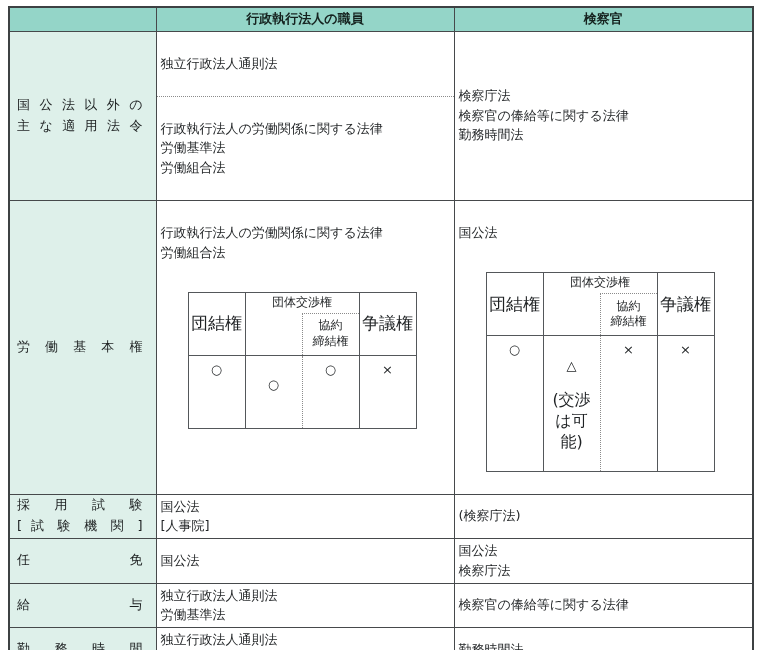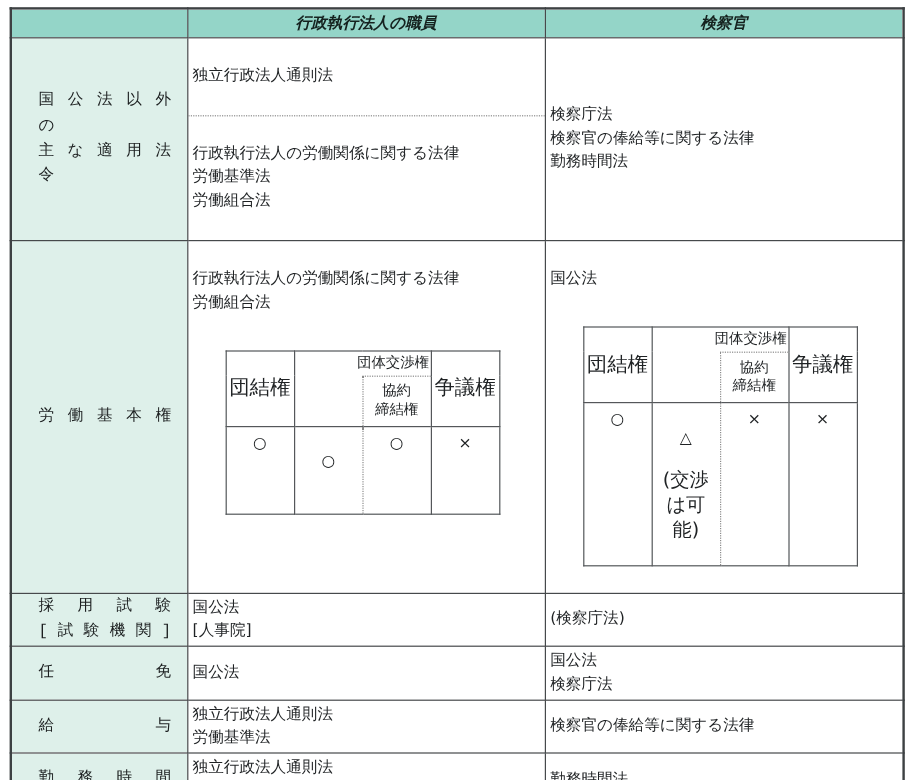--- a/index.html
+++ b/index.html
@@ -13,28 +13,28 @@
     border:2px solid #3d4143;
   }
   .main-tbl th,.main-tbl td{
     border:1px solid #46494b;overflow:hidden;
   }
   .vline{border-left-width:2px;}
   
   tr.hdr{height:24px;}
   tr.hdr th{
     background:#94d5c8;font-size:13px;font-weight:bold;text-align:center;
-    color:#15221f;padding:0;font-style:italic;
+    color:#15221f;padding:0;
   }
   
   th.lbl{
     background:#def0ea;font-weight:normal;font-size:13px;line-height:1.6;
-    padding:0 13px 0 22px;vertical-align:middle;
+    padding:0 13px 0 7px;vertical-align:middle;
     text-align:justify;text-align-last:justify;-moz-text-align-last:justify;
-    white-space:pre-line;color:#1c1f20;font-family:Liberation Mono, monospace;
+    white-space:pre-line;color:#1c1f20;
   }
   
   td.cell{
     background:#ffffff;font-size:13px;line-height:1.52;
     padding:2px 8px 2px 4px;vertical-align:middle;white-space:pre-line;
   }
   td.cell.top{vertical-align:top;padding-top:3px;}
   .dotted-sep{border-top:1px dotted #8b8b8b;margin:2px -8px 2px -10px;height:0;}
   
   tr.r-laws{height:86px;}
@@ -45,21 +45,21 @@
     border-collapse:collapse;table-layout:fixed;margin:9px 0 0 27px;
   }
   .rights col{width:57px;}
   .rights th,.rights td{
     border:1px solid #54575a;font-weight:normal;text-align:center;
     font-size:12px;line-height:1.3;padding:1px;background:#fff;white-space:pre-line;
   }
   .rights tr.rh1{height:21px;}
   .rights tr.rh2{height:42px;}
   .rights th.dank,.rights th.sogi{vertical-align:middle;font-size:17px;}
-  .rights th.dantai{vertical-align:middle;border-bottom:none;text-align:right;}
+  .rights th.dantai{vertical-align:middle;border-bottom:none;}
   .rights td.blank{border-top:none;border-right:none;}
   .rights th.kyo{border-top:1px dotted #8b8b8b;border-left:1px dotted #8b8b8b;vertical-align:middle;}
   .rights tr.vals{height:58px;}
   .rights tr.vals td{vertical-align:top;padding-top:6px;font-size:13px;}
   .rights tr.vals td.bcol{border-right:none;}
   .rights tr.vals td.kyocol{border-left:1px dotted #8b8b8b;}
   .rights .val{display:block;line-height:1.15;}
   .rights .note{font-size:16px;line-height:1.3;white-space:pre-line;}
   .laws-line{white-space:pre-line;}
 </style>

